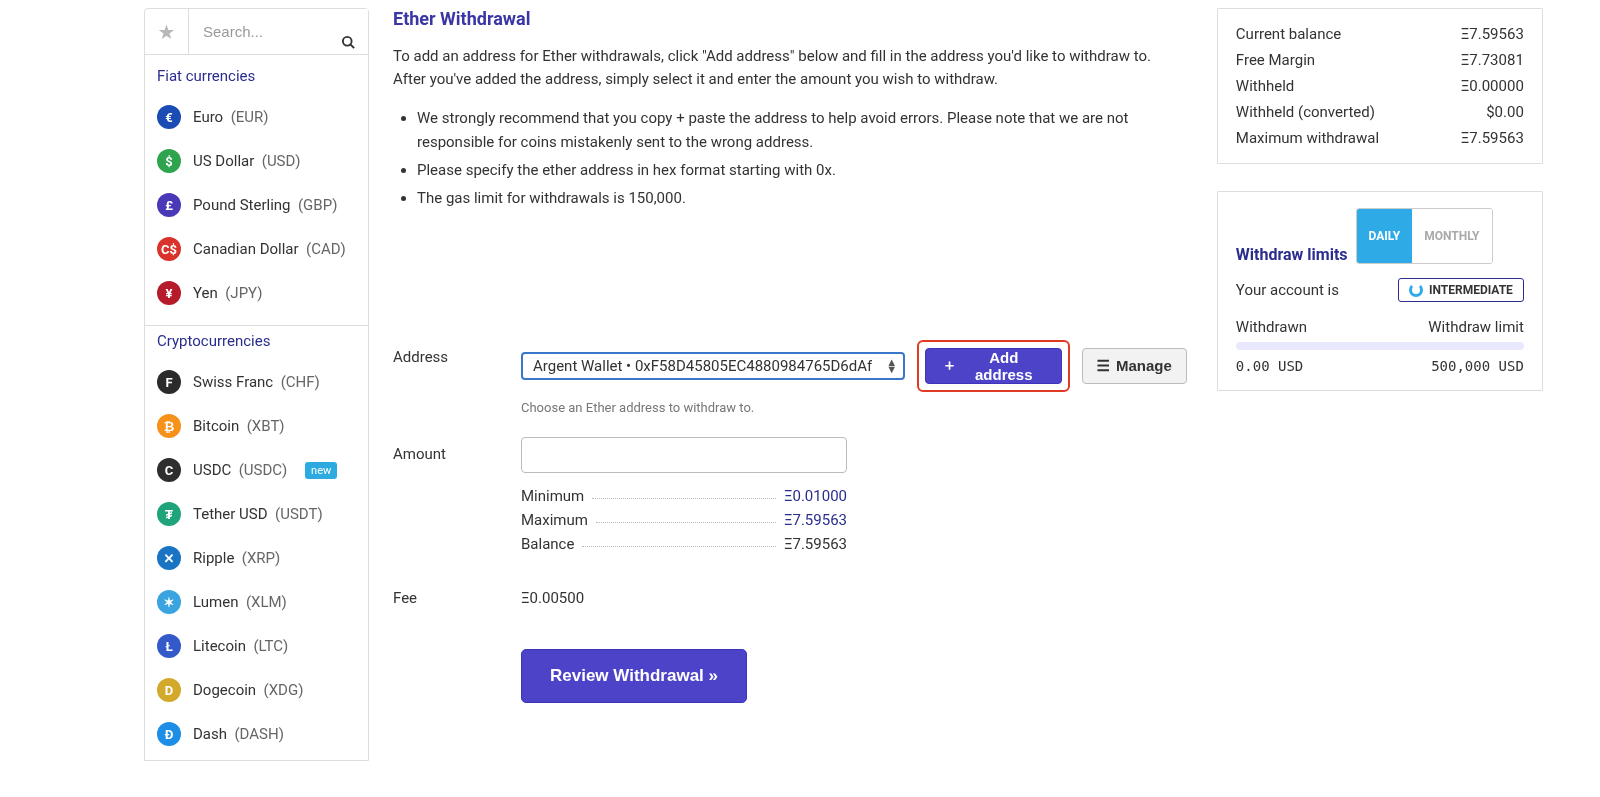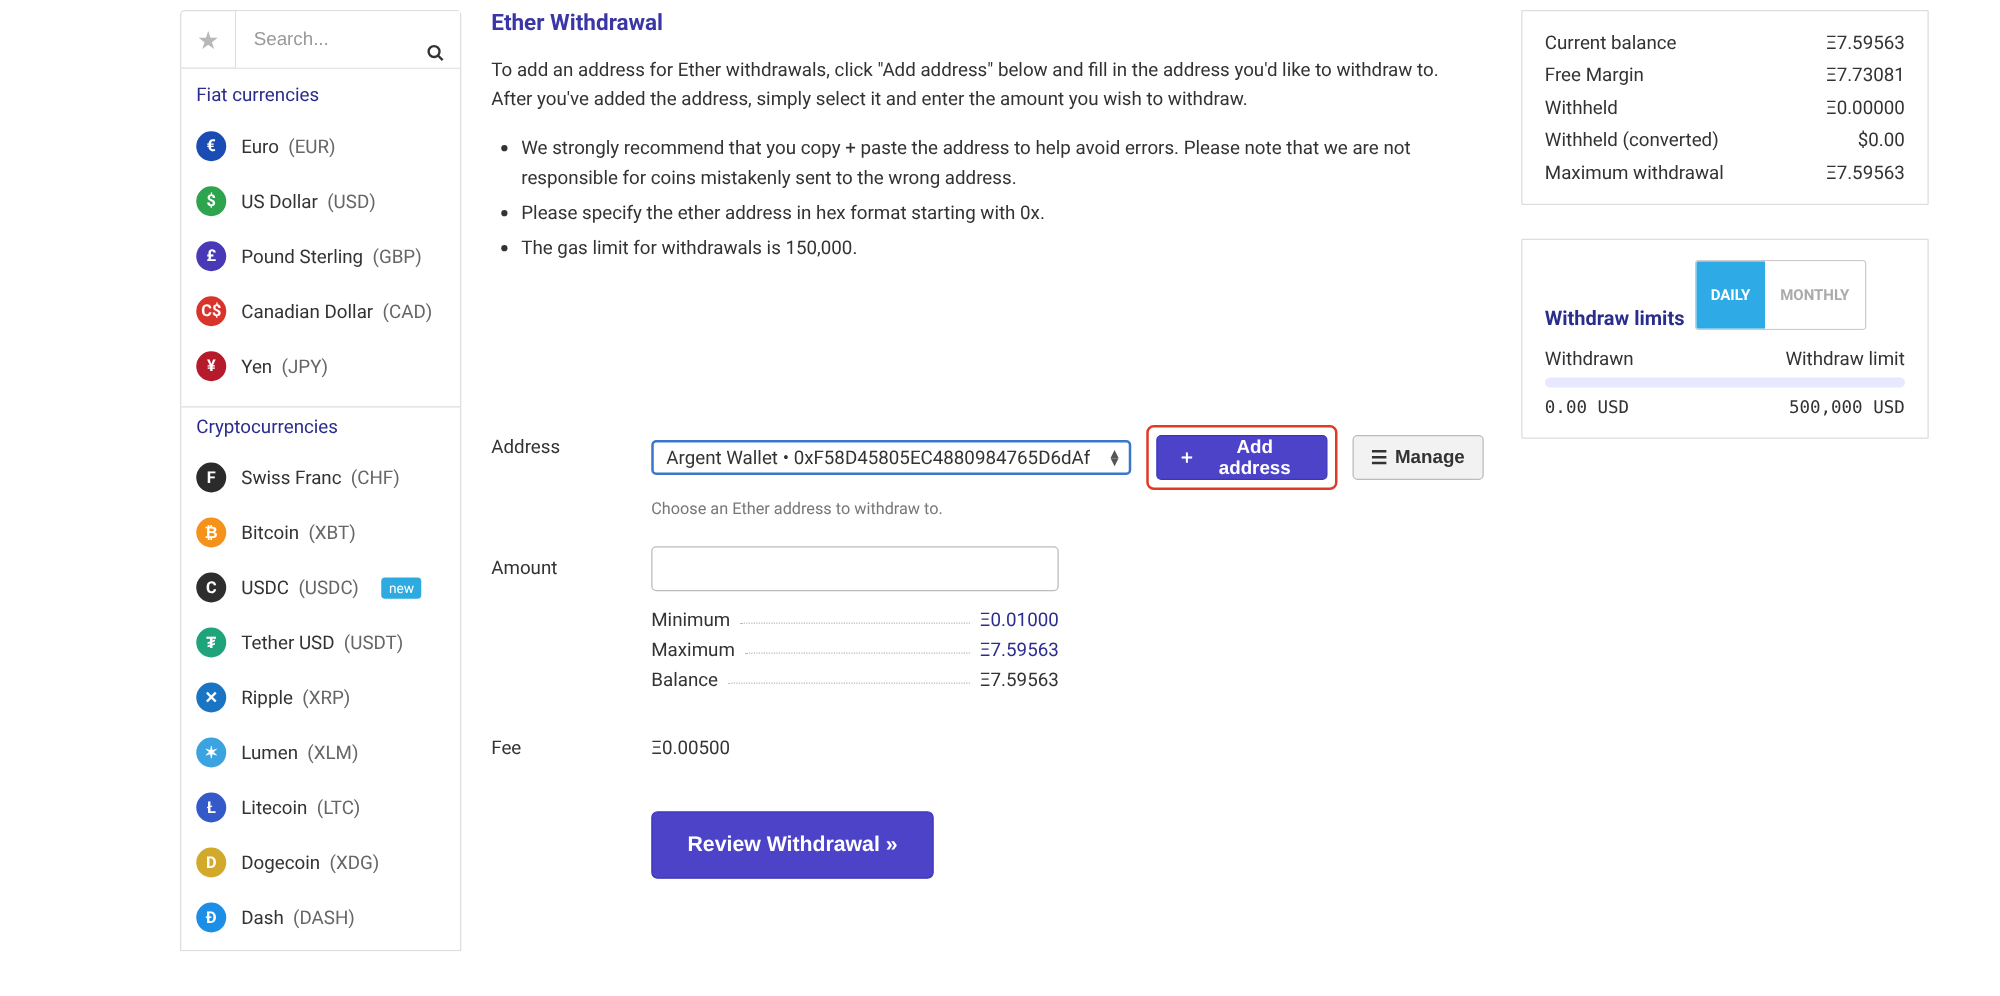--- a/index.html
+++ b/index.html
@@ -236,20 +236,27 @@
           </div>
         </div>
       <div class="panel">
         <div class="limits-hd">
           <span class="limits-title">Withdraw limits</span>
           <div class="tabs">
             <div class="tab on">DAILY</div>
             <div class="tab off">MONTHLY</div>
           </div>
         </div>
+        <div class="acct-line">
+          <span>Your account is</span>
+          <span class="acct-pill">
+            <span class="spinner"></span>
+            <span>INTERMEDIATE</span>
+          </span>
+        </div>
         <div class="limit-cols">
           <span>Withdrawn</span>
           <span>Withdraw limit</span>
         </div>
         <div class="prog"></div>
         <div class="limit-nums">
           <span>0.00 USD</span>
           <span>500,000 USD</span>
         </div>
       </div>

